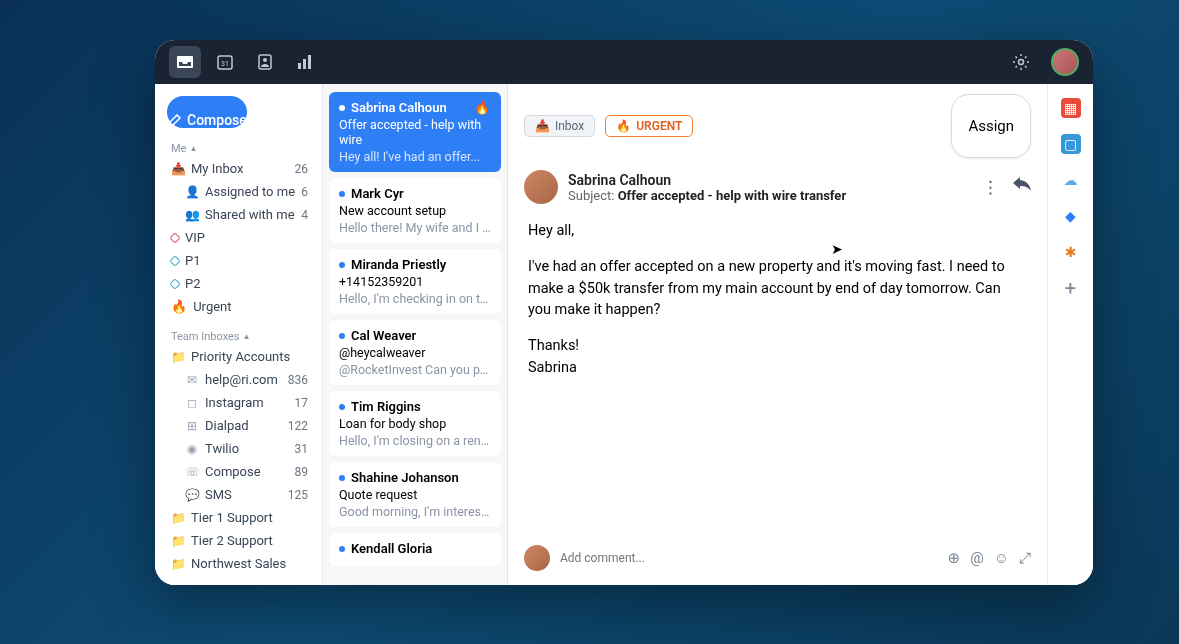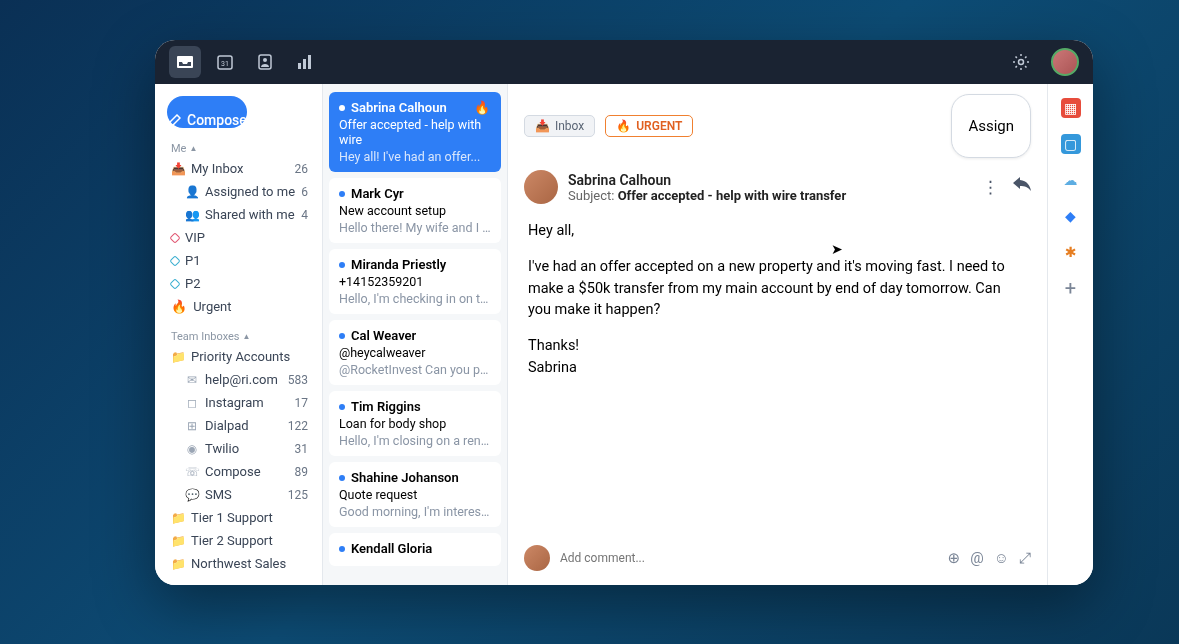--- a/index.html
+++ b/index.html
@@ -140,21 +140,21 @@
           <span>Team Inboxes</span> 
           <span style="font-size:8px">▲</span>
         </div>
       <div class="side-item">
           <span class="ic">📁</span>
           <span>Priority Accounts</span>
         </div>
       <div class="side-item sub">
           <span class="ic">✉</span>
           <span>help@ri.com</span>
-          <span class="count">583</span>
+          <span class="count">836</span>
         </div>
       <div class="side-item sub">
           <span class="ic">◻</span>
           <span>Instagram</span>
           <span class="count">17</span>
         </div>
       <div class="side-item sub">
           <span class="ic">⊞</span>
           <span>Dialpad</span>
           <span class="count">122</span>

